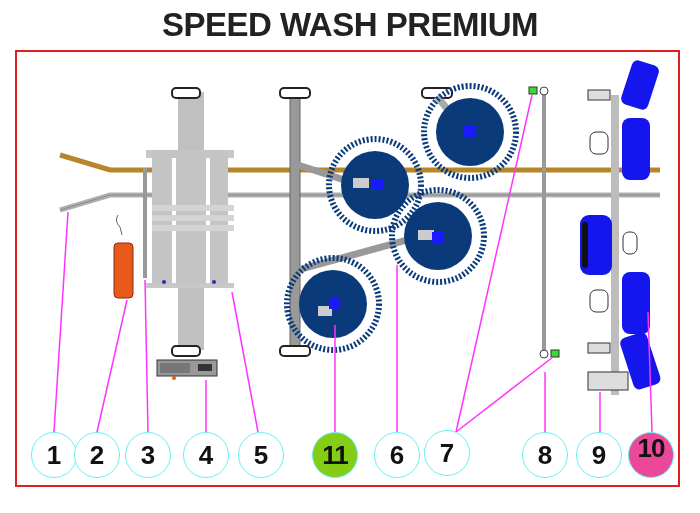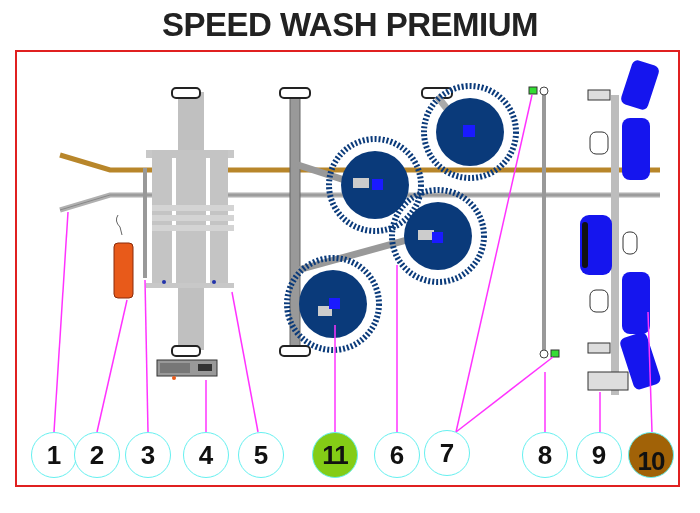--- a/index.html
+++ b/index.html
@@ -164,16 +164,16 @@
   </div>
   <div style="position:absolute;left:424px;top:430px;width:46px;height:46px;border:1.5px solid #66f0f0;border-radius:50%;box-sizing:border-box;display:flex;align-items:center;justify-content:center;background:#fff;">
     <span style="font-size:26px;font-weight:bold;color:#111;">7</span>
   </div>
   <div style="position:absolute;left:522px;top:432px;width:46px;height:46px;border:1.5px solid #66f0f0;border-radius:50%;box-sizing:border-box;display:flex;align-items:center;justify-content:center;background:#fff;">
     <span style="font-size:26px;font-weight:bold;color:#111;">8</span>
   </div>
   <div style="position:absolute;left:576px;top:432px;width:46px;height:46px;border:1.5px solid #66f0f0;border-radius:50%;box-sizing:border-box;display:flex;align-items:center;justify-content:center;background:#fff;">
     <span style="font-size:26px;font-weight:bold;color:#111;">9</span>
   </div>
-  <div style="position:absolute;left:628px;top:432px;width:46px;height:46px;border:1.5px solid #66f0f0;border-radius:50%;box-sizing:border-box;display:flex;align-items:flex-end;justify-content:center;background:#a16207;">
+  <div style="position:absolute;left:628px;top:432px;width:46px;height:46px;border:1.5px solid #66f0f0;border-radius:50%;box-sizing:border-box;display:flex;align-items:flex-start;justify-content:center;background:#ec4899;">
     <span style="font-size:26px;font-weight:bold;color:#111;letter-spacing:-1px;">10</span>
   </div>
 </div>
 
 </body></html>

